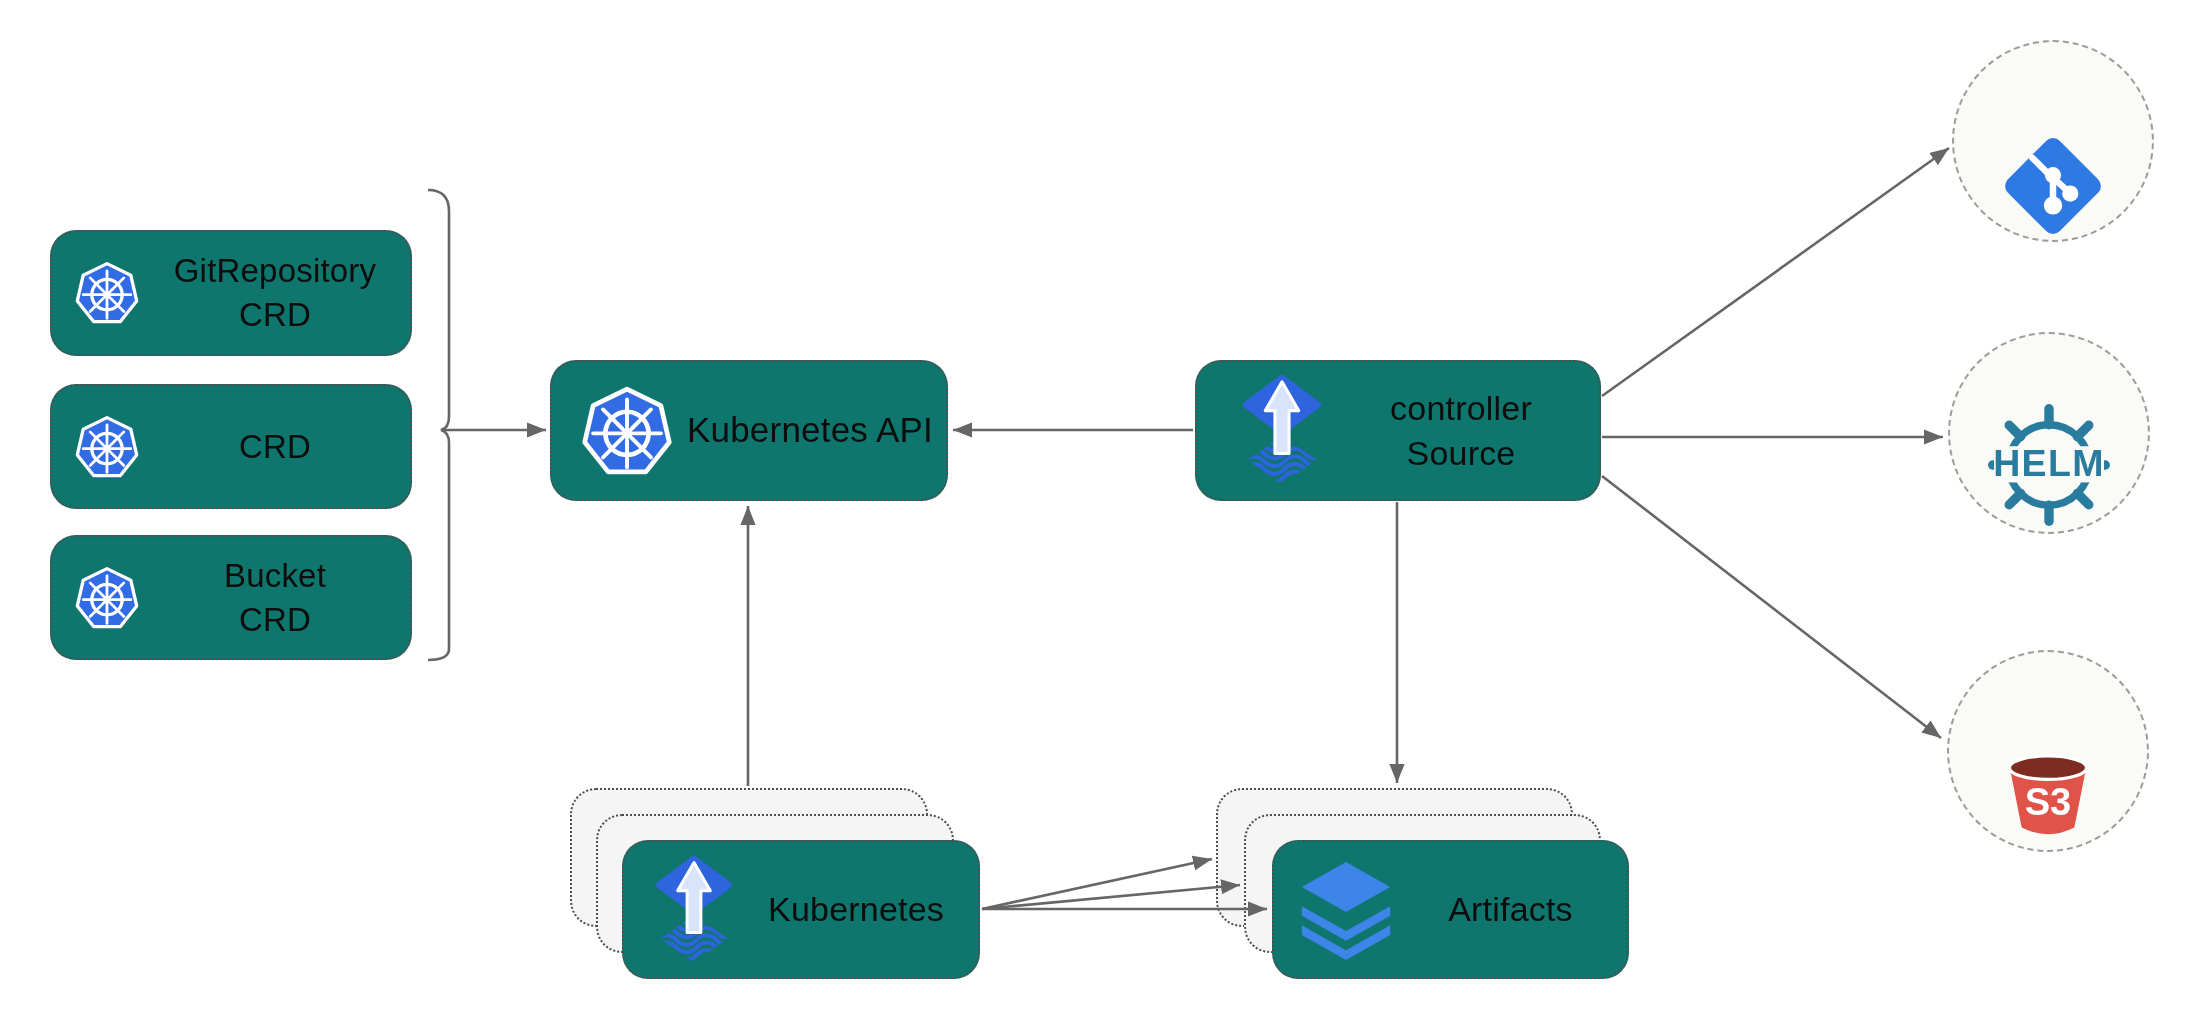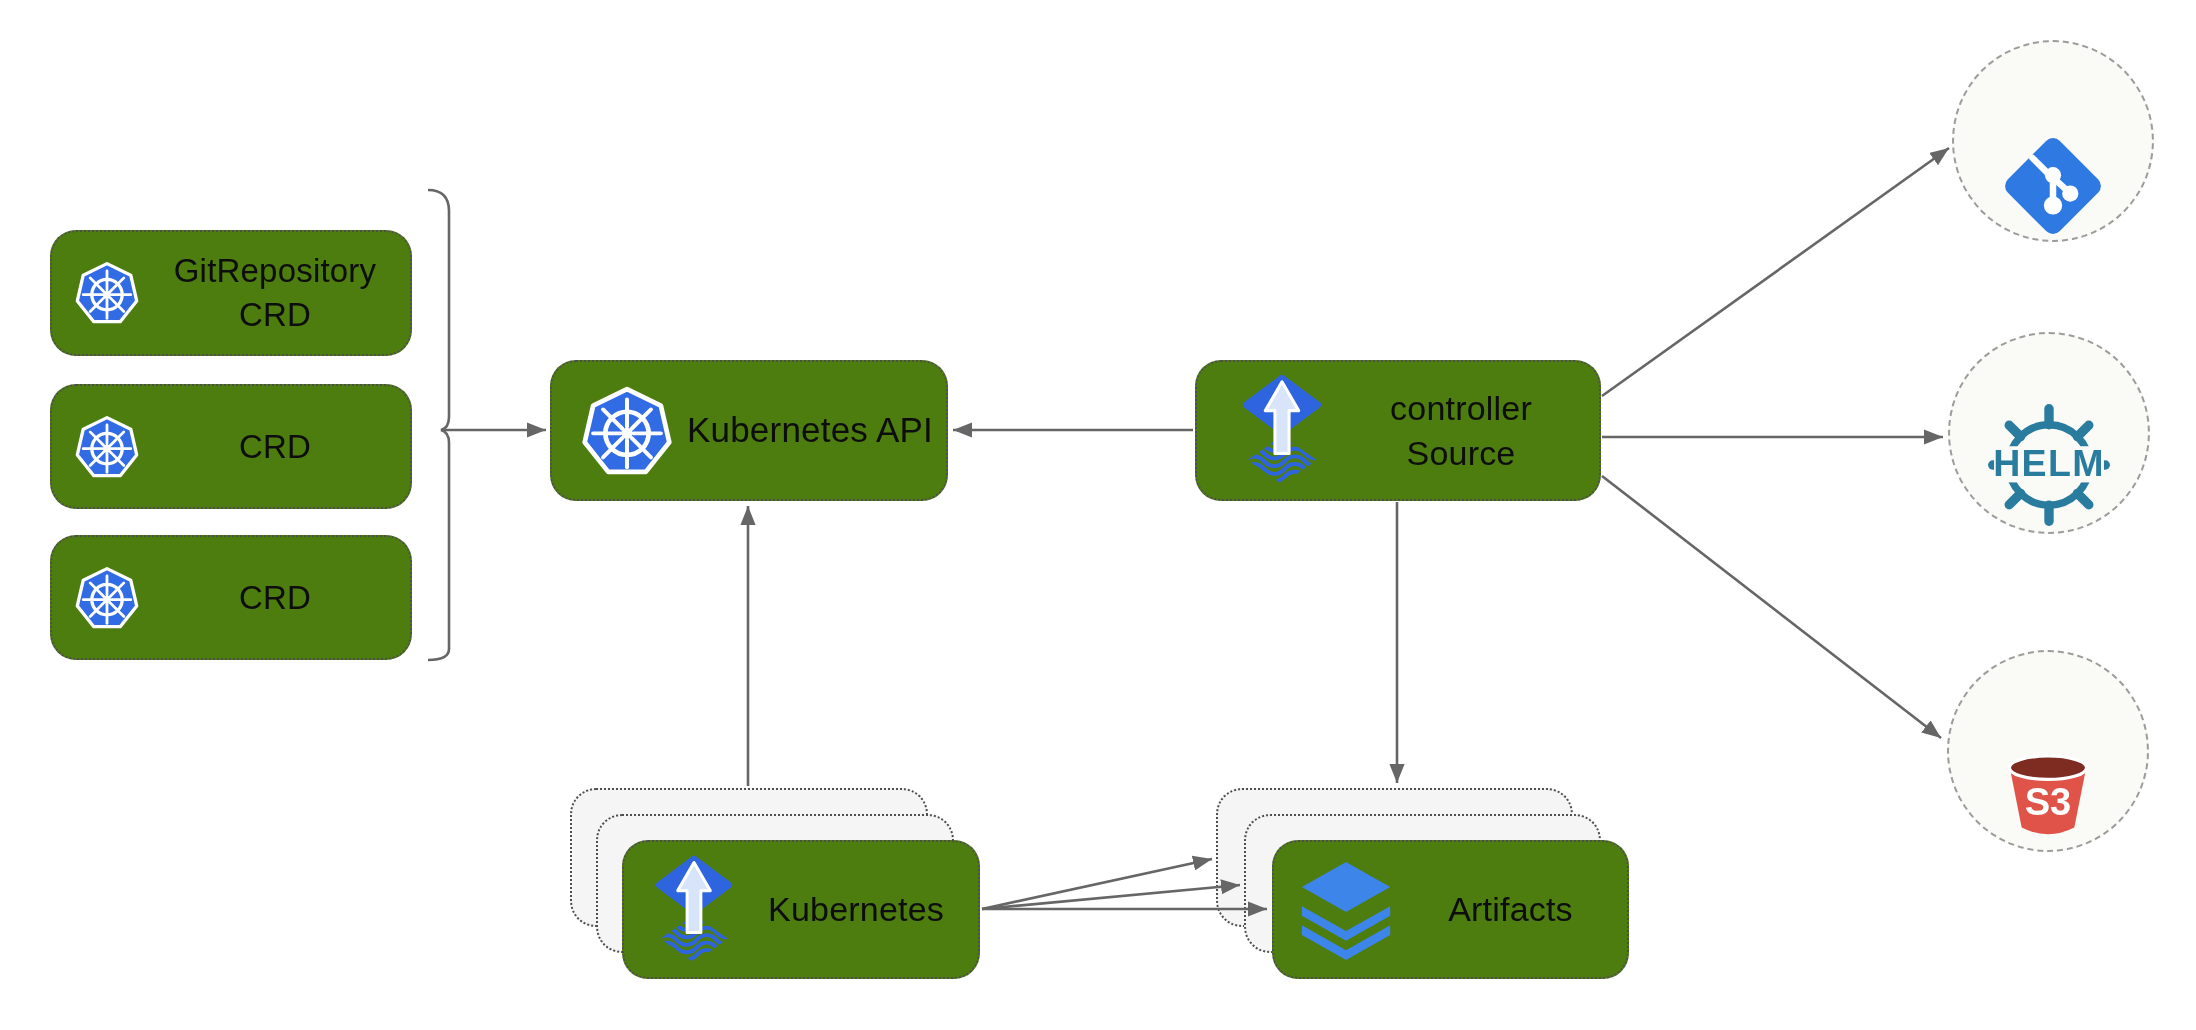--- a/index.html
+++ b/index.html
@@ -1,19 +1,19 @@
 <!DOCTYPE html>
 <html><head>
 <meta charset="utf-8">
 <style>
   html,body{margin:0;padding:0;background:#ffffff;}
   #canvas{position:relative;width:2196px;height:1030px;background:#ffffff;overflow:hidden;
           font-family:"Liberation Sans",sans-serif;}
   #edges{position:absolute;left:0;top:0;width:2196px;height:1030px;pointer-events:none;z-index:5;}
-  .node{position:absolute;box-sizing:border-box;background:#4d7c0f;border:2.5px dotted #4e4e4e;
+  .node{position:absolute;box-sizing:border-box;background:#0f766e;border:2.5px dotted #4e4e4e;
         border-radius:26px;display:flex;align-items:center;z-index:2;}
   .ghost{position:absolute;box-sizing:border-box;background:#f5f5f5;border:2.5px dotted #4e4e4e;
          border-radius:26px;z-index:1;}
   .ghost.mid{z-index:2;}
   .front{z-index:3;}
   .lbl{flex:1;text-align:center;font-size:33px;line-height:1.32;color:#0d0d0d;letter-spacing:0.2px;}
   .lbl .ln{display:block;}
   .circle{position:absolute;box-sizing:border-box;width:202px;height:202px;border-radius:50%;
           border:2.5px dashed #9c9c9c;background:#fafaf6;display:flex;align-items:flex-end;
           justify-content:center;z-index:2;}
@@ -101,20 +101,21 @@
     <div class="lbl">
       <span class="ln">CRD</span>
     </div>
   </div>
 
   <div class="node" style="left:50px;top:535px;width:362px;height:125px">
     <svg class="icon" style="margin-left:22px" width="66" height="66" viewBox="0 0 100 100">
         <use href="#sym-k8s"></use>
       </svg>
     <div class="lbl">
+      <span class="ln">Bucket</span>
       <span class="ln">CRD</span>
     </div>
   </div>
 
   <div class="node" style="left:550px;top:360px;width:398px;height:141px">
     <svg class="icon" style="margin-left:28px" width="94" height="94" viewBox="0 0 100 100">
         <use href="#sym-k8s"></use>
       </svg>
     <div class="lbl" style="font-size:35px">Kubernetes API</div>
   </div>

